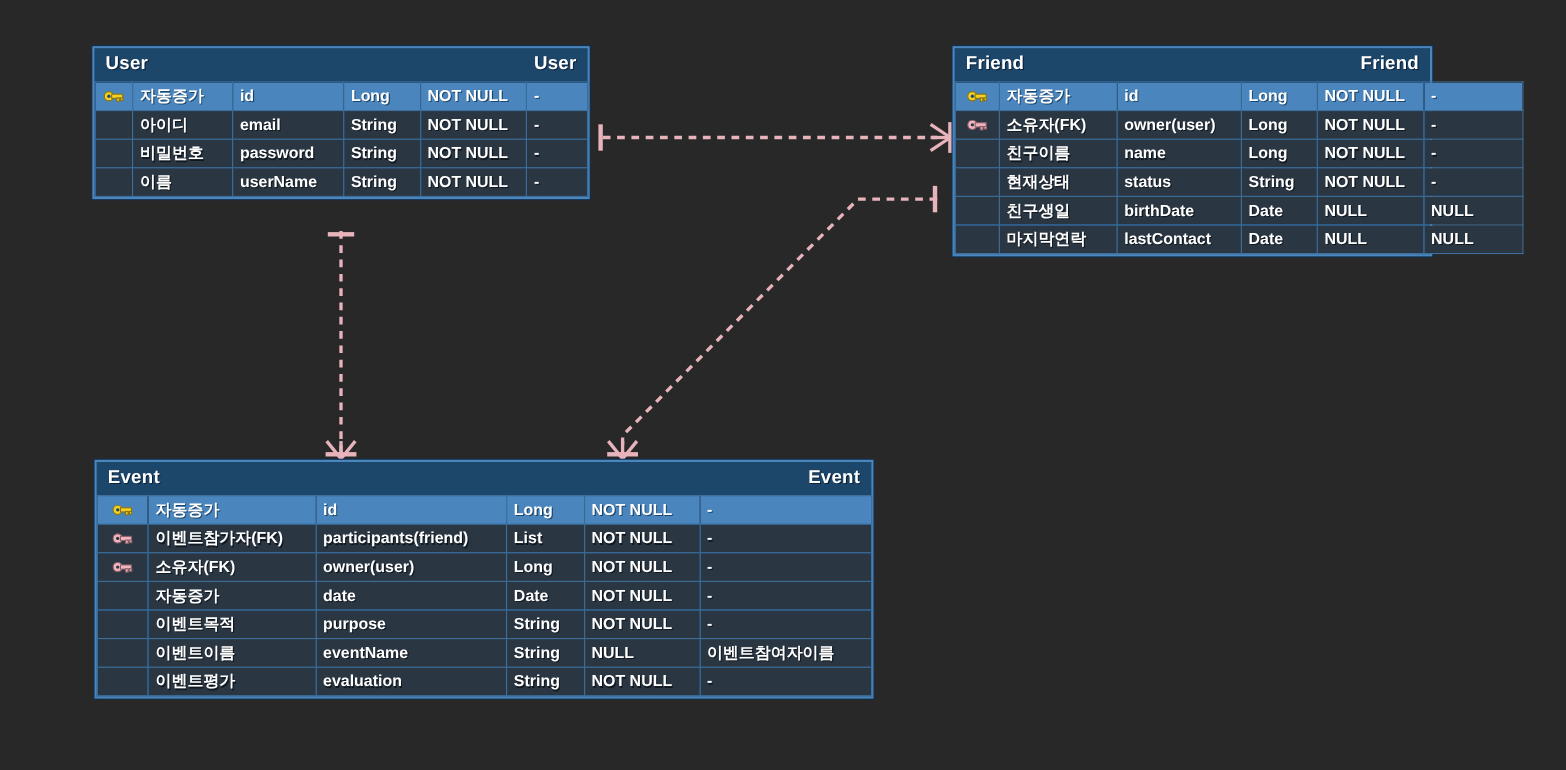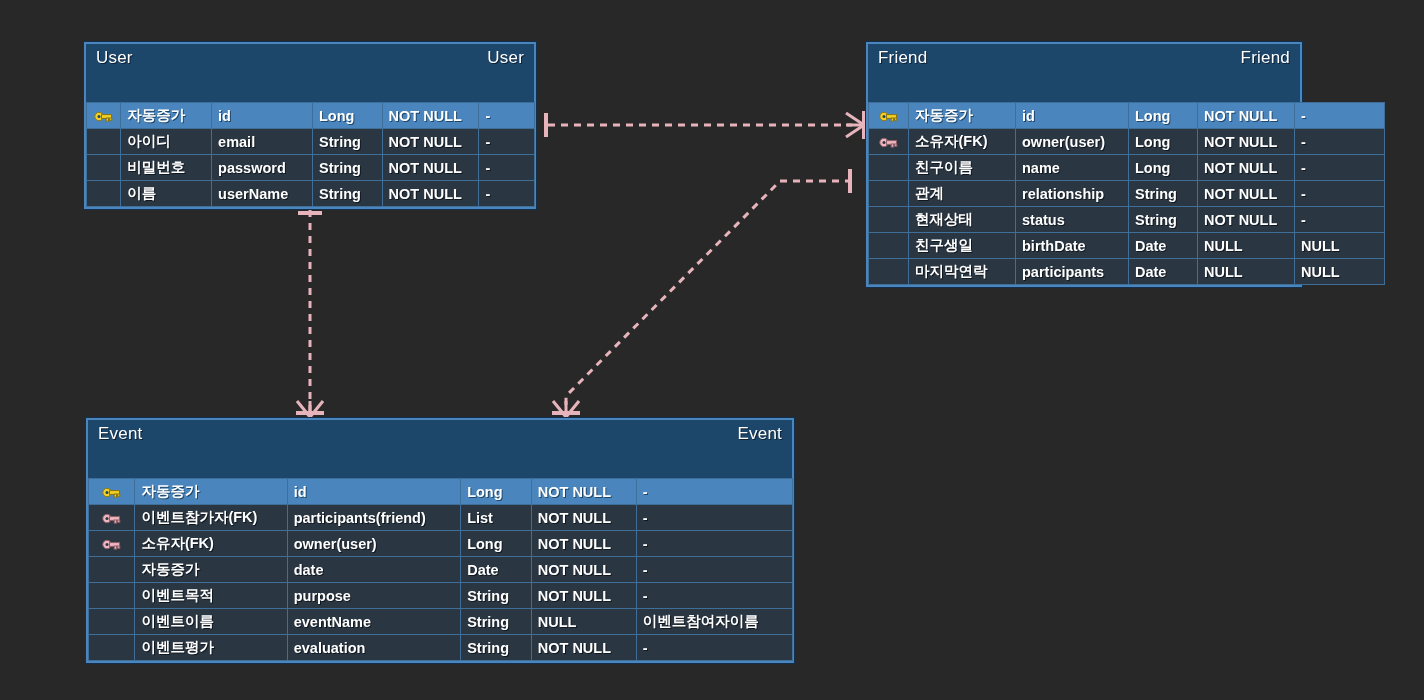--- a/index.html
+++ b/index.html
@@ -35,32 +35,31 @@
     box-shadow: 0 0 0 1px #12304d;
   }
   .entity-header {
     display: flex;
     justify-content: space-between;
     align-items: center;
     padding: 4px 10px 6px 10px;
     background: #1d466b;
     color: #ffffff;
     font-size: 17px;
-    font-weight: normal;
+    font-weight: bold;
     letter-spacing: .2px;
     text-shadow: 1px 1px 0 #0c2237;
   }
   .entity-title-left, .entity-title-right { white-space: nowrap; }
 
   .cols {
     display: table;
     width: 100%;
     border-collapse: collapse;
     table-layout: fixed;
-    margin-top: 28px;
   }
   .col-row {
     display: table-row;
   }
   .cell {
     display: table-cell;
     border: 1px solid #3f6f99;
     background: #2b3643;
     color: #ffffff;
     font-size: 14.5px;
@@ -252,46 +251,38 @@
       <div class="col-row">
         <div class="cell key-cell c0"></div>
         <div class="cell logical c1">친구이름</div>
         <div class="cell physical c2">name</div>
         <div class="cell dtype c3">Long</div>
         <div class="cell nullable c4">NOT NULL</div>
         <div class="cell default c5">-</div>
       </div>
       <div class="col-row">
         <div class="cell key-cell c0"></div>
-        <div class="cell logical c1">관계</div>
-        <div class="cell physical c2">relationship</div>
-        <div class="cell dtype c3">String</div>
-        <div class="cell nullable c4">NOT NULL</div>
-        <div class="cell default c5">-</div>
-      </div>
-      <div class="col-row">
-        <div class="cell key-cell c0"></div>
         <div class="cell logical c1">현재상태</div>
         <div class="cell physical c2">status</div>
         <div class="cell dtype c3">String</div>
         <div class="cell nullable c4">NOT NULL</div>
         <div class="cell default c5">-</div>
       </div>
       <div class="col-row">
         <div class="cell key-cell c0"></div>
         <div class="cell logical c1">친구생일</div>
         <div class="cell physical c2">birthDate</div>
         <div class="cell dtype c3">Date</div>
         <div class="cell nullable c4">NULL</div>
         <div class="cell default c5">NULL</div>
       </div>
       <div class="col-row">
         <div class="cell key-cell c0"></div>
         <div class="cell logical c1">마지막연락</div>
-        <div class="cell physical c2">participants</div>
+        <div class="cell physical c2">lastContact</div>
         <div class="cell dtype c3">Date</div>
         <div class="cell nullable c4">NULL</div>
         <div class="cell default c5">NULL</div>
       </div>
     </div>
 </div>
 
 <div class="entity ent-event">
   <div class="entity-header">
     <span class="entity-title-left">Event</span>

